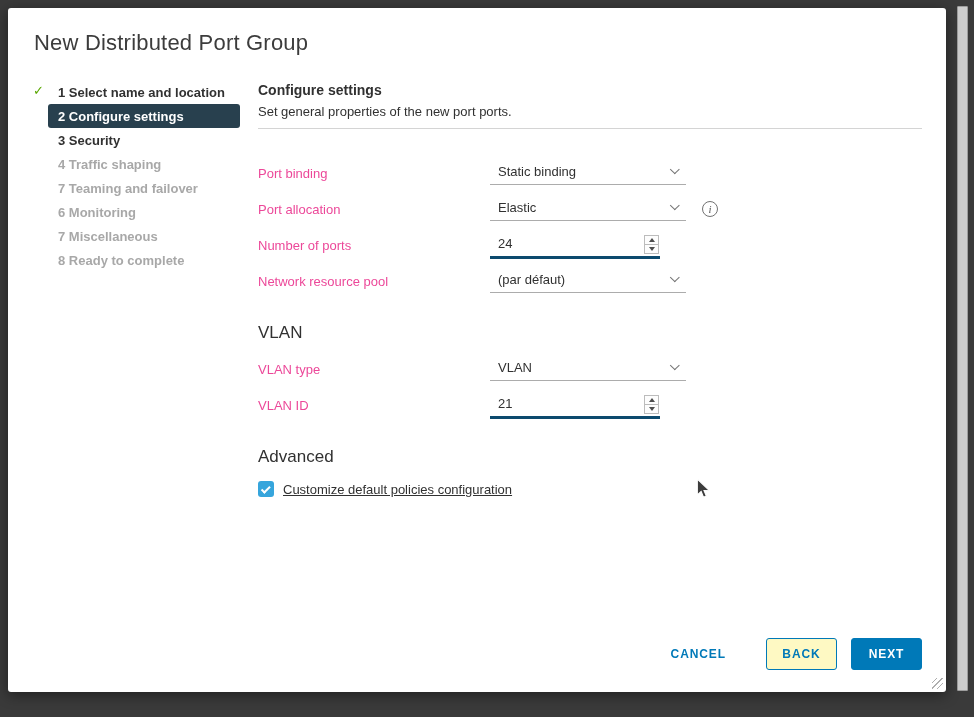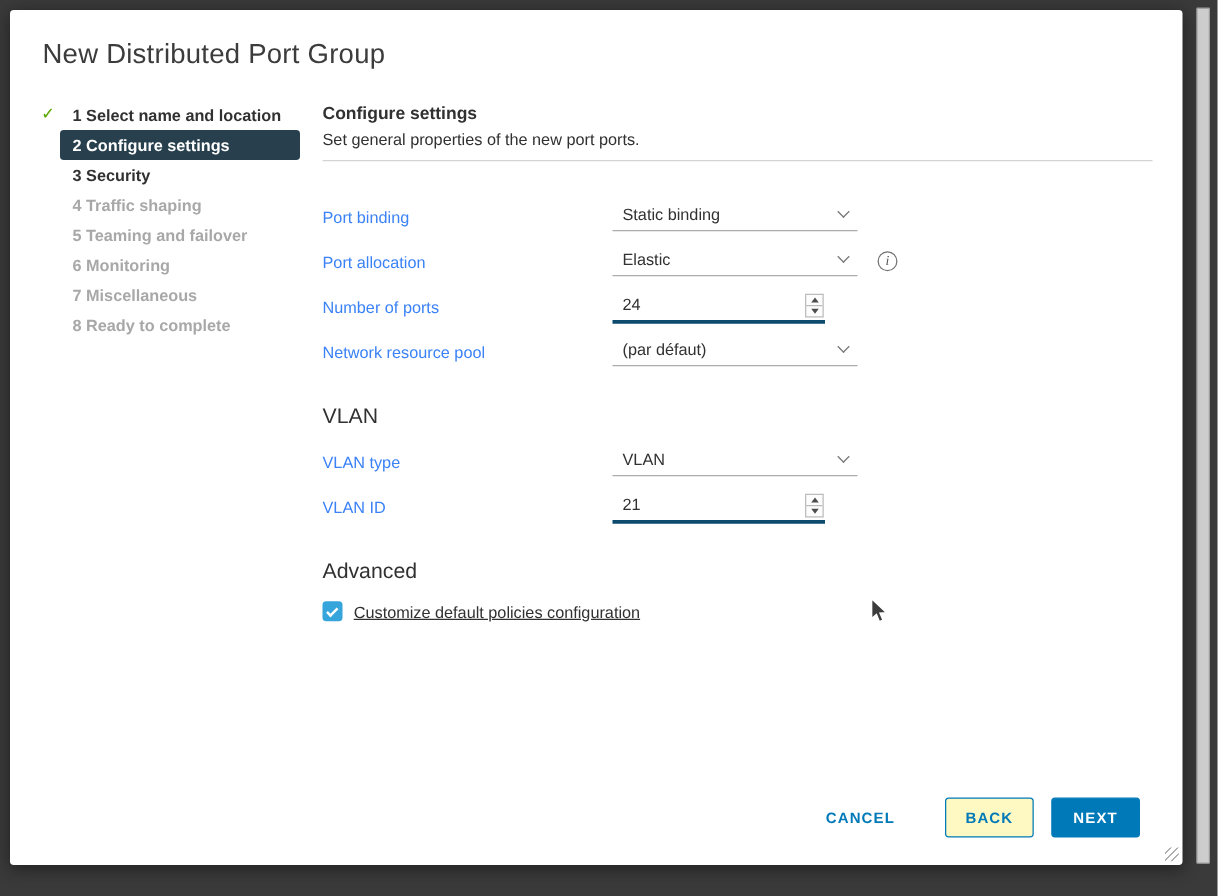--- a/index.html
+++ b/index.html
@@ -43,21 +43,21 @@
   .step.disabled { color: #a8a8a8; }
 
   
   .content { flex: 1; margin-left: 18px; padding: 14px 24px 0 0; }
   .panel-heading { font-size: 14px; font-weight: 700; color: #313131; }
   .panel-sub { font-size: 13px; margin-top: 6px; color: #313131; }
   .rule { border: none; border-top: 1px solid #d4d4d4; margin-top: 9px; }
 
   .form { margin-top: 26px; }
   .row { display: grid; grid-template-columns: 232px 1fr; align-items: center; height: 36px; }
-  .field-label { font-size: 13px; color: #3b82f6; }
+  .field-label { font-size: 13px; color: #ec4899; }
   .control { display: flex; align-items: center; }
 
   .select {
     width: 196px; display: flex; align-items: center; justify-content: space-between;
     border-bottom: 1px solid #acacac; padding: 3px 4px 5px 8px; cursor: pointer;
   }
   .select-value { font-size: 13px; color: #313131; }
   .chevron {
     width: 7px; height: 7px; border-right: 1px solid #767676; border-bottom: 1px solid #767676;
     transform: rotate(45deg) translate(-2px, -1px); margin-right: 3px; flex: none;
@@ -97,21 +97,21 @@
     display: inline-flex; align-items: center; justify-content: center; flex: none;
   }
   .checkbox .tick {
     width: 9px; height: 5px; border-left: 2px solid #fff; border-bottom: 2px solid #fff;
     transform: rotate(-45deg) translate(0px, -1px);
   }
   .checkbox-label { font-size: 13px; margin-left: 9px; color: #313131; }
 
   
   .footer {
-    position: absolute; right: 34px; bottom: 22px;
+    position: absolute; right: 24px; bottom: 22px;
     display: flex; align-items: flex-end;
   }
   .btn {
     font-family: inherit; font-size: 12px; font-weight: 700; letter-spacing: .9px;
     border-radius: 3px; cursor: pointer; height: 32px;
   }
   .btn-link { border: none; background: transparent; color: #0079b8; padding: 0 12px; margin-right: 28px; }
   .btn-outline { background: #fef9c3; border: 1px solid #0079b8; color: #0079b8; width: 71px; margin-right: 14px; }
   .btn-solid { background: #0079b8; border: 1px solid #0079b8; color: #ffffff; width: 71px; }
 
@@ -144,21 +144,21 @@
       <div class="step active">
         <span>2 Configure settings</span>
       </div>
       <div class="step">
         <span>3 Security</span>
       </div>
       <div class="step disabled">
         <span>4 Traffic shaping</span>
       </div>
       <div class="step disabled">
-        <span>5 Teaming and failover</span>
+        <span>7 Teaming and failover</span>
       </div>
       <div class="step disabled">
         <span>6 Monitoring</span>
       </div>
       <div class="step disabled">
         <span>7 Miscellaneous</span>
       </div>
       <div class="step disabled">
         <span>8 Ready to complete</span>
       </div>

